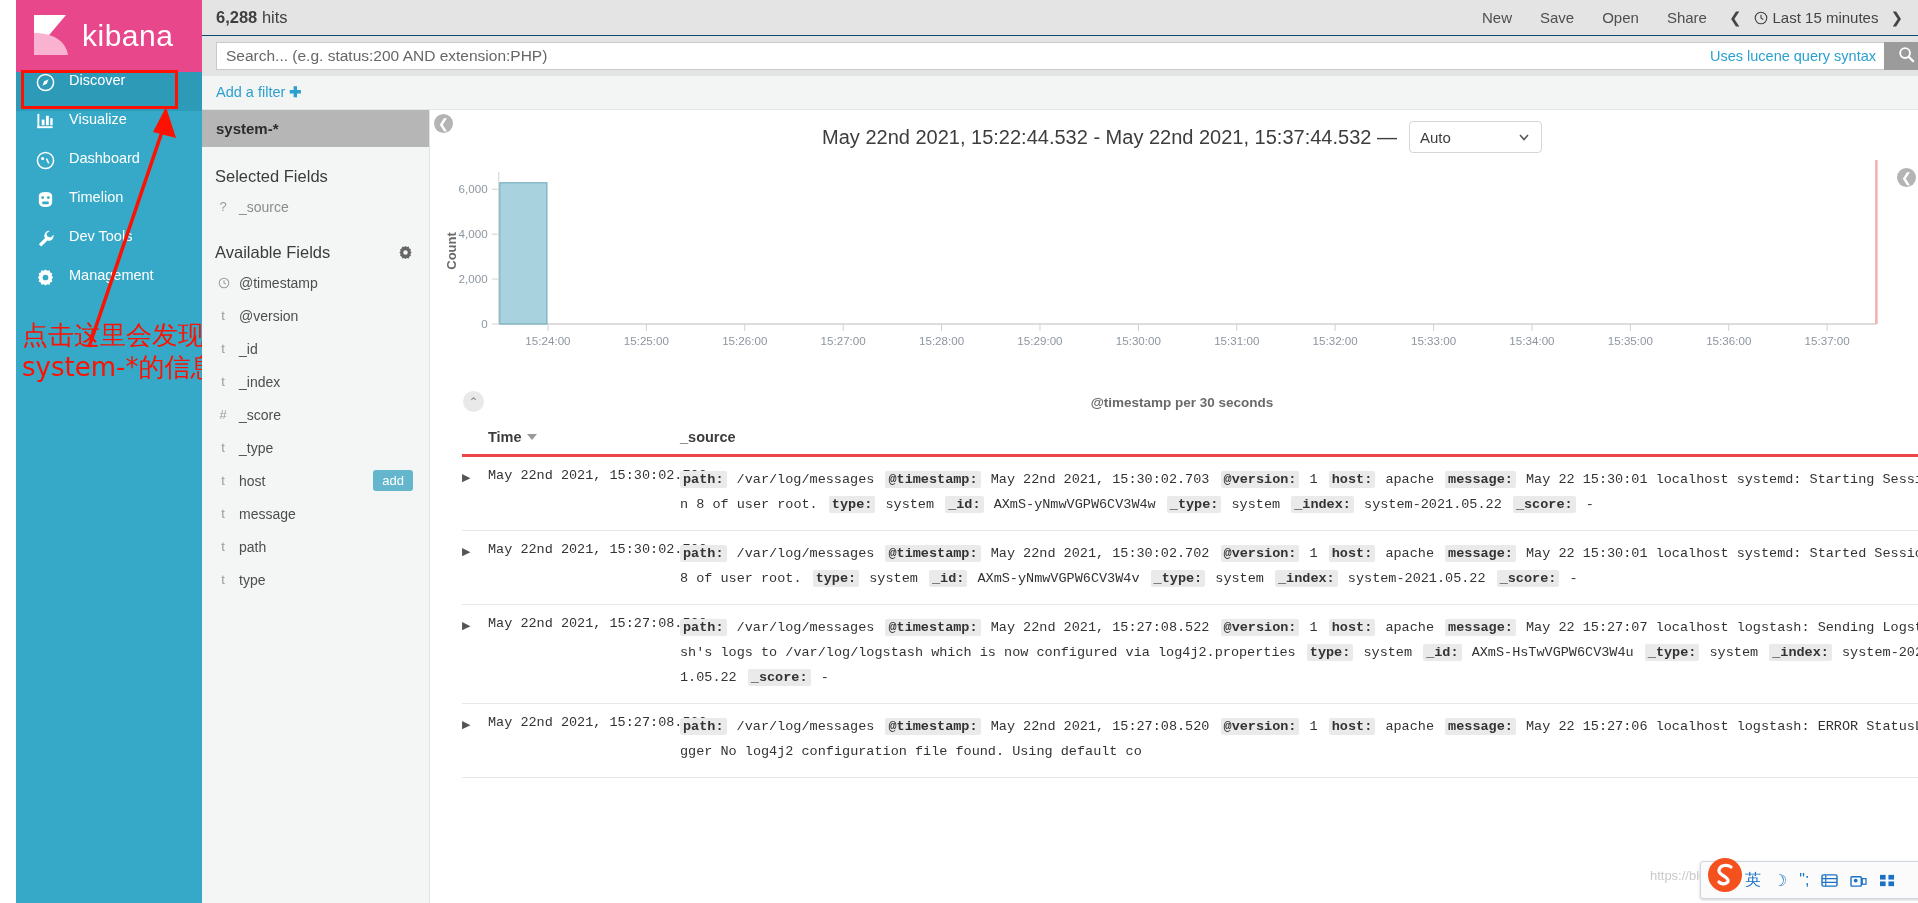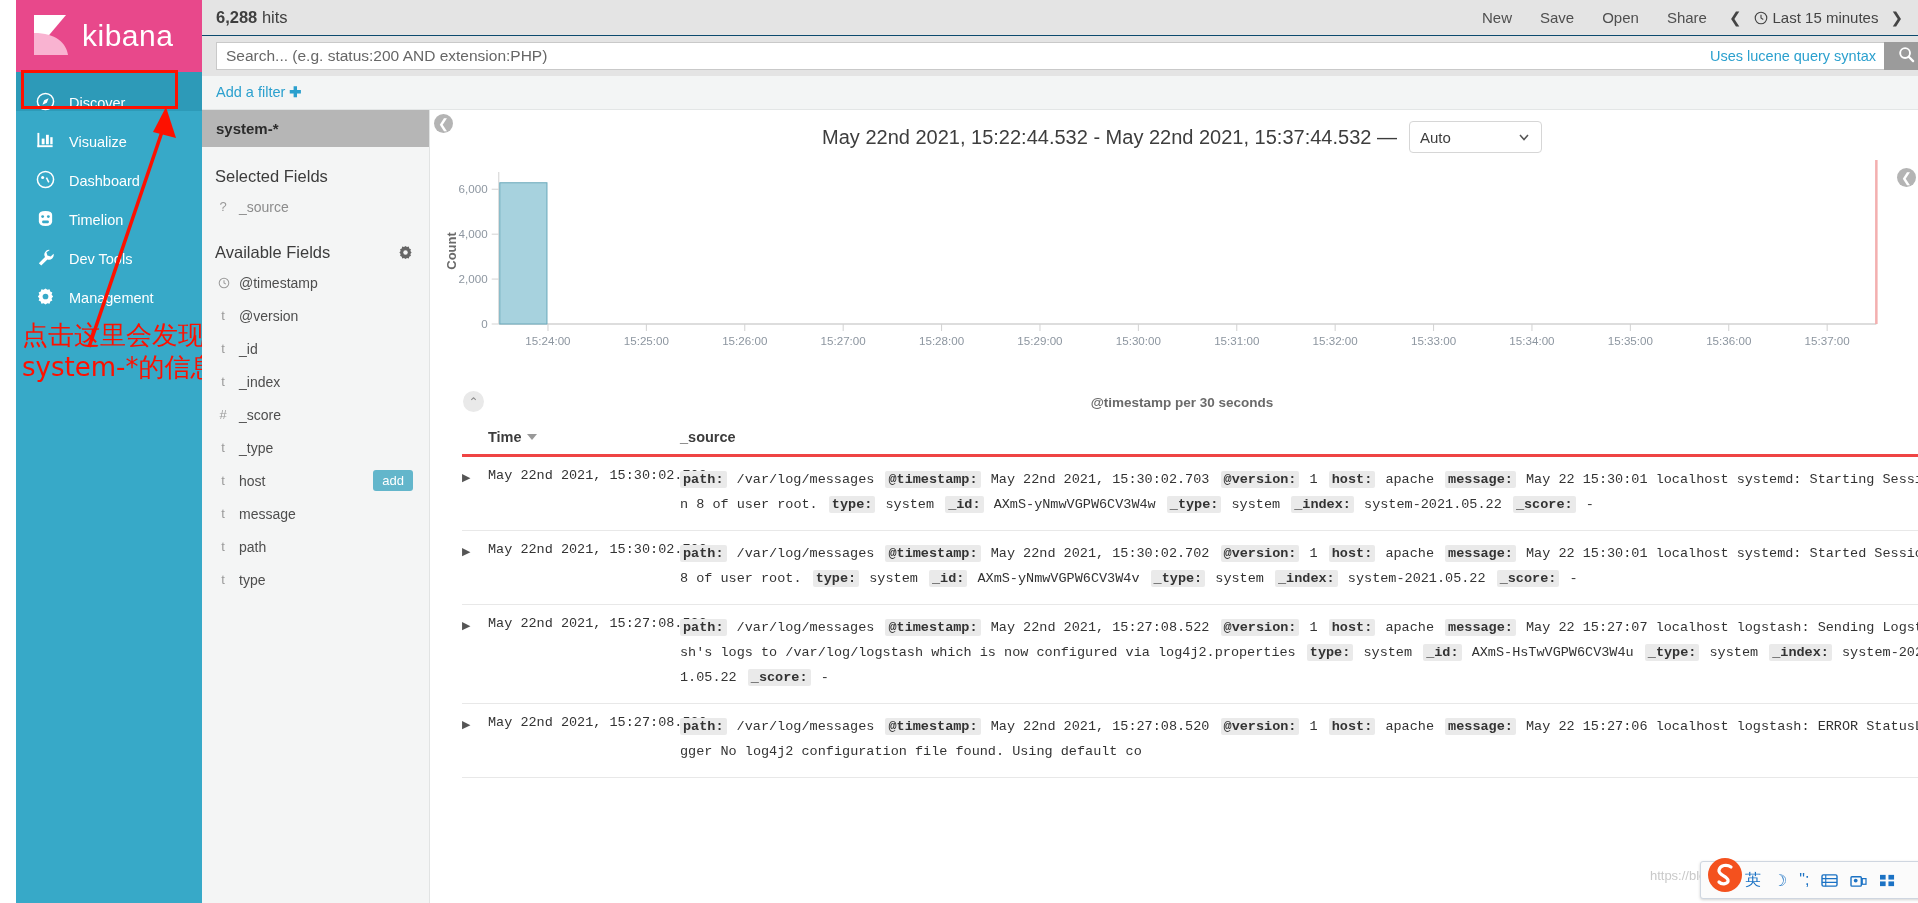--- a/index.html
+++ b/index.html
@@ -19,21 +19,21 @@
   }
   .brand {
     height: 72px; background: #e8488b;
     display: flex; align-items: center; gap: 10px;
     padding-left: 16px;
   }
   .brand-mark { width: 40px; height: 42px; flex: 0 0 40px; }
   .brand-text { color: #fff; font-size: 30px; letter-spacing: .5px; }
   .nav { margin-top: 0; }
   .nav-item {
-    height: 39px; display: flex; align-items: flex-end; gap: 14px;
+    height: 39px; display: flex; align-items: flex-start; gap: 14px;
     padding-left: 19px; color: #fff; font-size: 14.5px; cursor: pointer;
   }
   .nav-item.active { background: #2d9ab8; }
   .nav-ic { width: 20px; height: 20px; flex: 0 0 20px; display: flex; align-items: center; justify-content: center; }
   .nav-ic svg { display: block; }
   .collapse {
     position: absolute; bottom: 0; left: 0; width: 186px; height: 40px;
     display: flex; align-items: center; gap: 13px; padding-left: 19px;
     color: #fff; font-size: 14.5px; cursor: pointer;
   }

